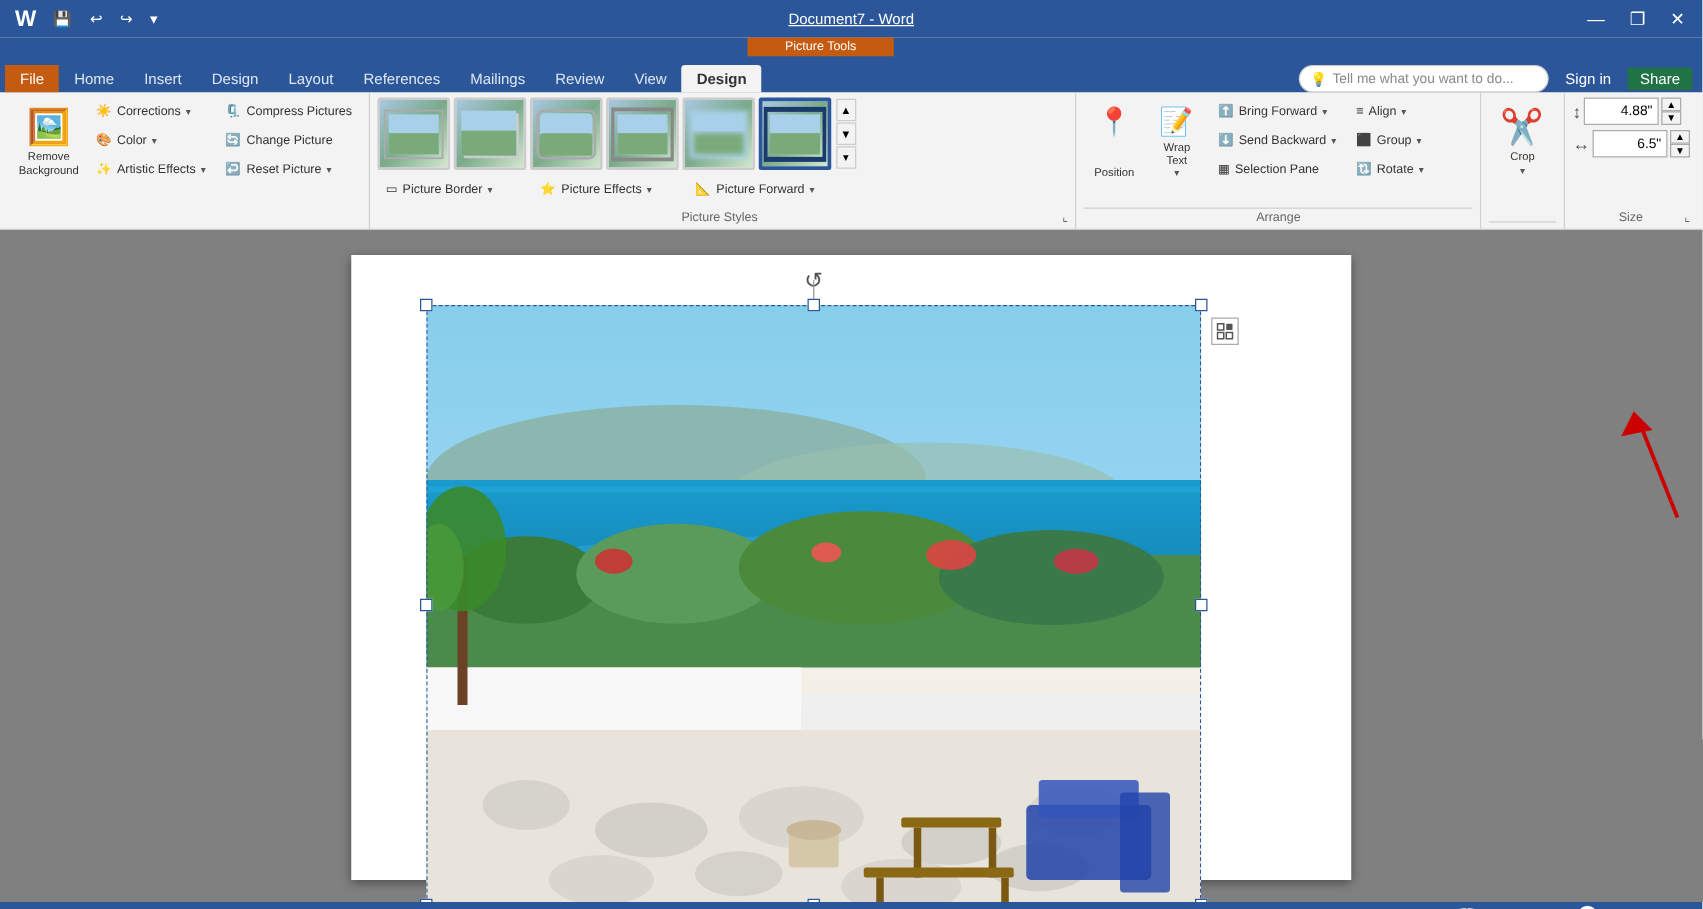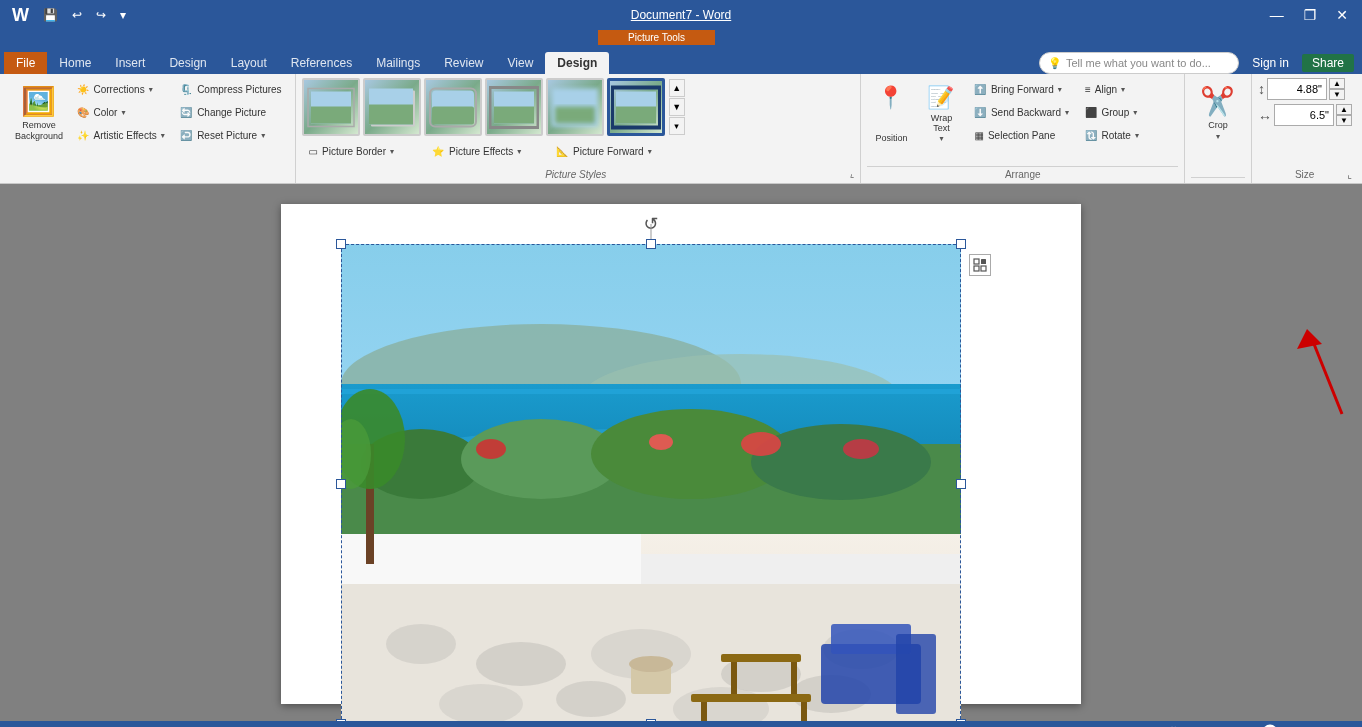--- a/index.html
+++ b/index.html
@@ -515,21 +515,21 @@
             <span class="chevron">▾</span>
           </div>
           <div class="ribbon-btn small" style="min-width:120px;">
             <span class="small-icon">📐</span>
             <span>Picture Forward</span>
             <span class="chevron">▾</span>
           </div>
         </div>
       </div>
     </div>
-    <div style="display:flex; justify-content:space-between; align-items:center; width:100%; margin-top:auto;font-style:italic;">
+    <div style="display:flex; justify-content:space-between; align-items:center; width:100%; margin-top:auto;">
       <div class="ribbon-group-label" style="border-top:none;">Picture Styles</div>
       <span style="font-size:10px; color:#666; cursor:pointer; margin-bottom:3px;">⌞</span>
     </div>
   </div>
 
   <div class="ribbon-group">
     <div class="ribbon-group-content">
       <div class="ribbon-col">
         <div class="ribbon-btn large" style="min-width:48px;">
           <div style="font-size:22px;">📍</div>

